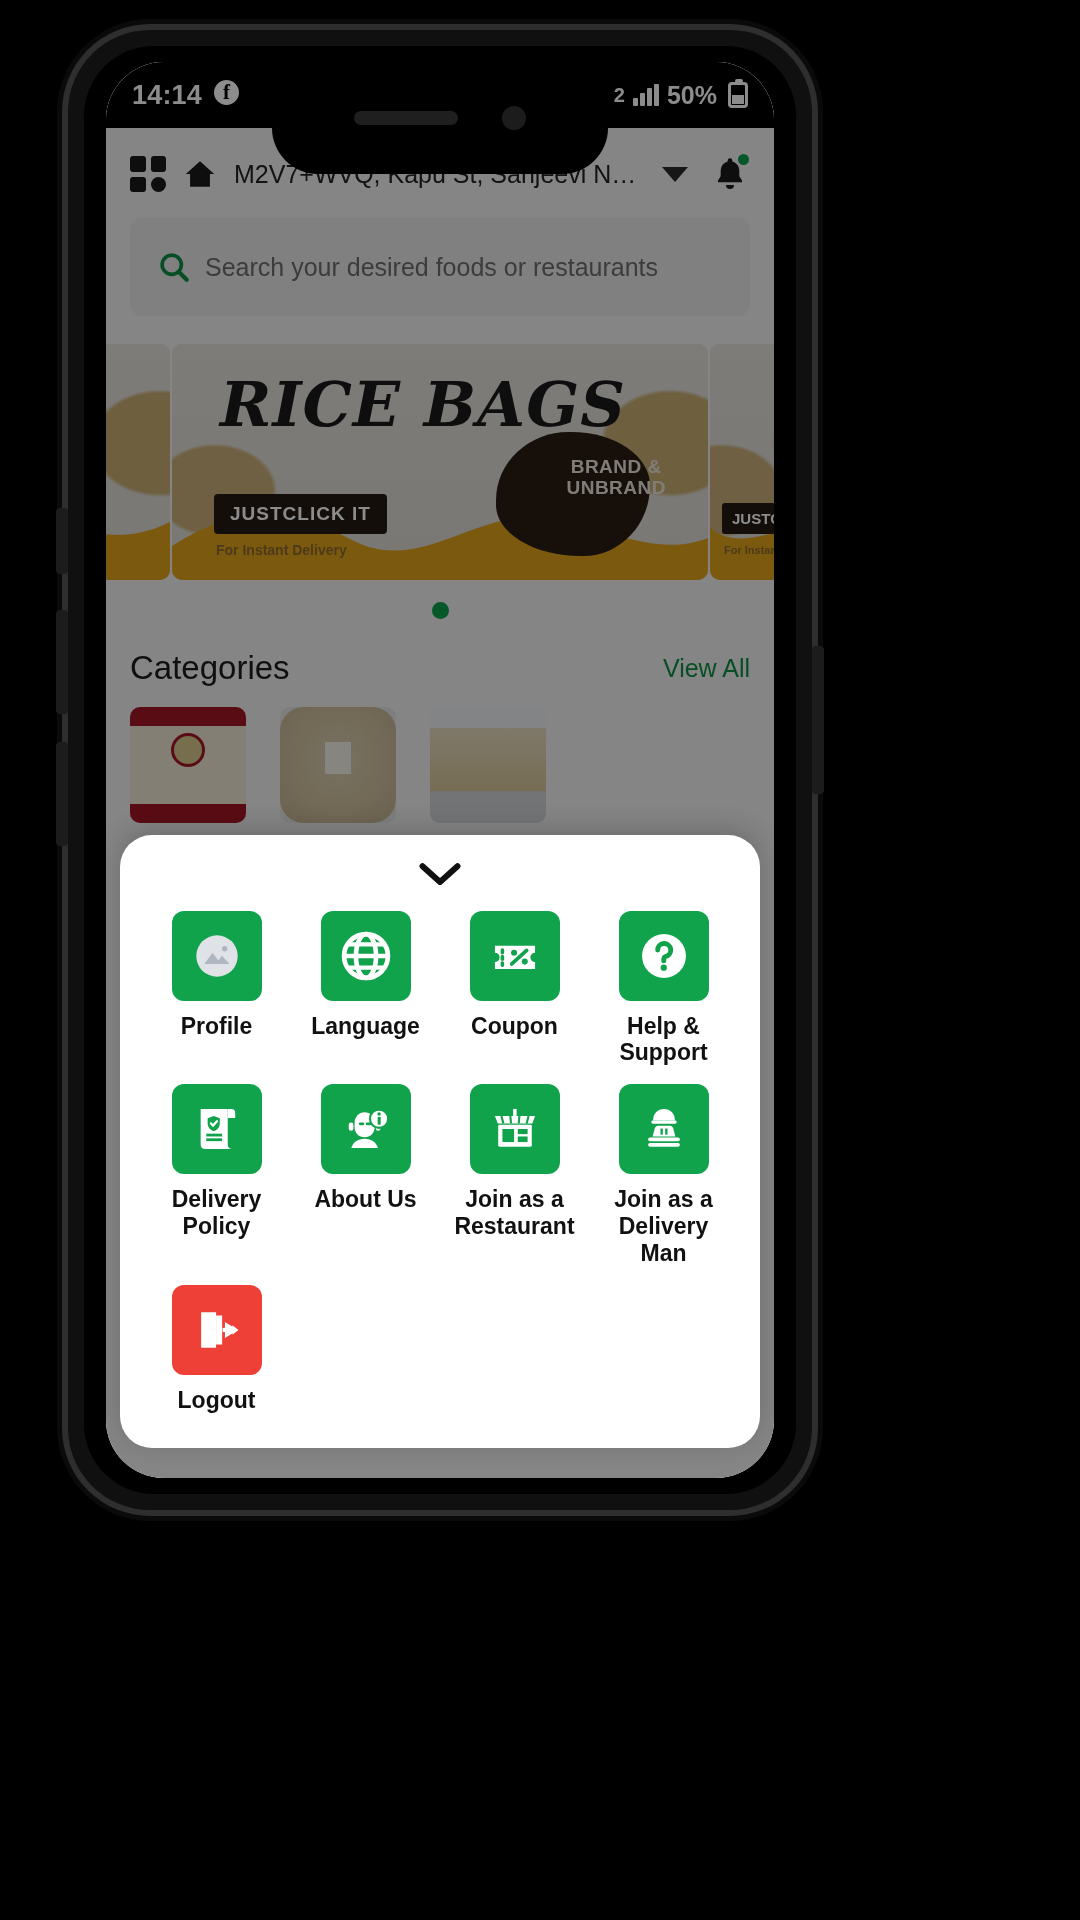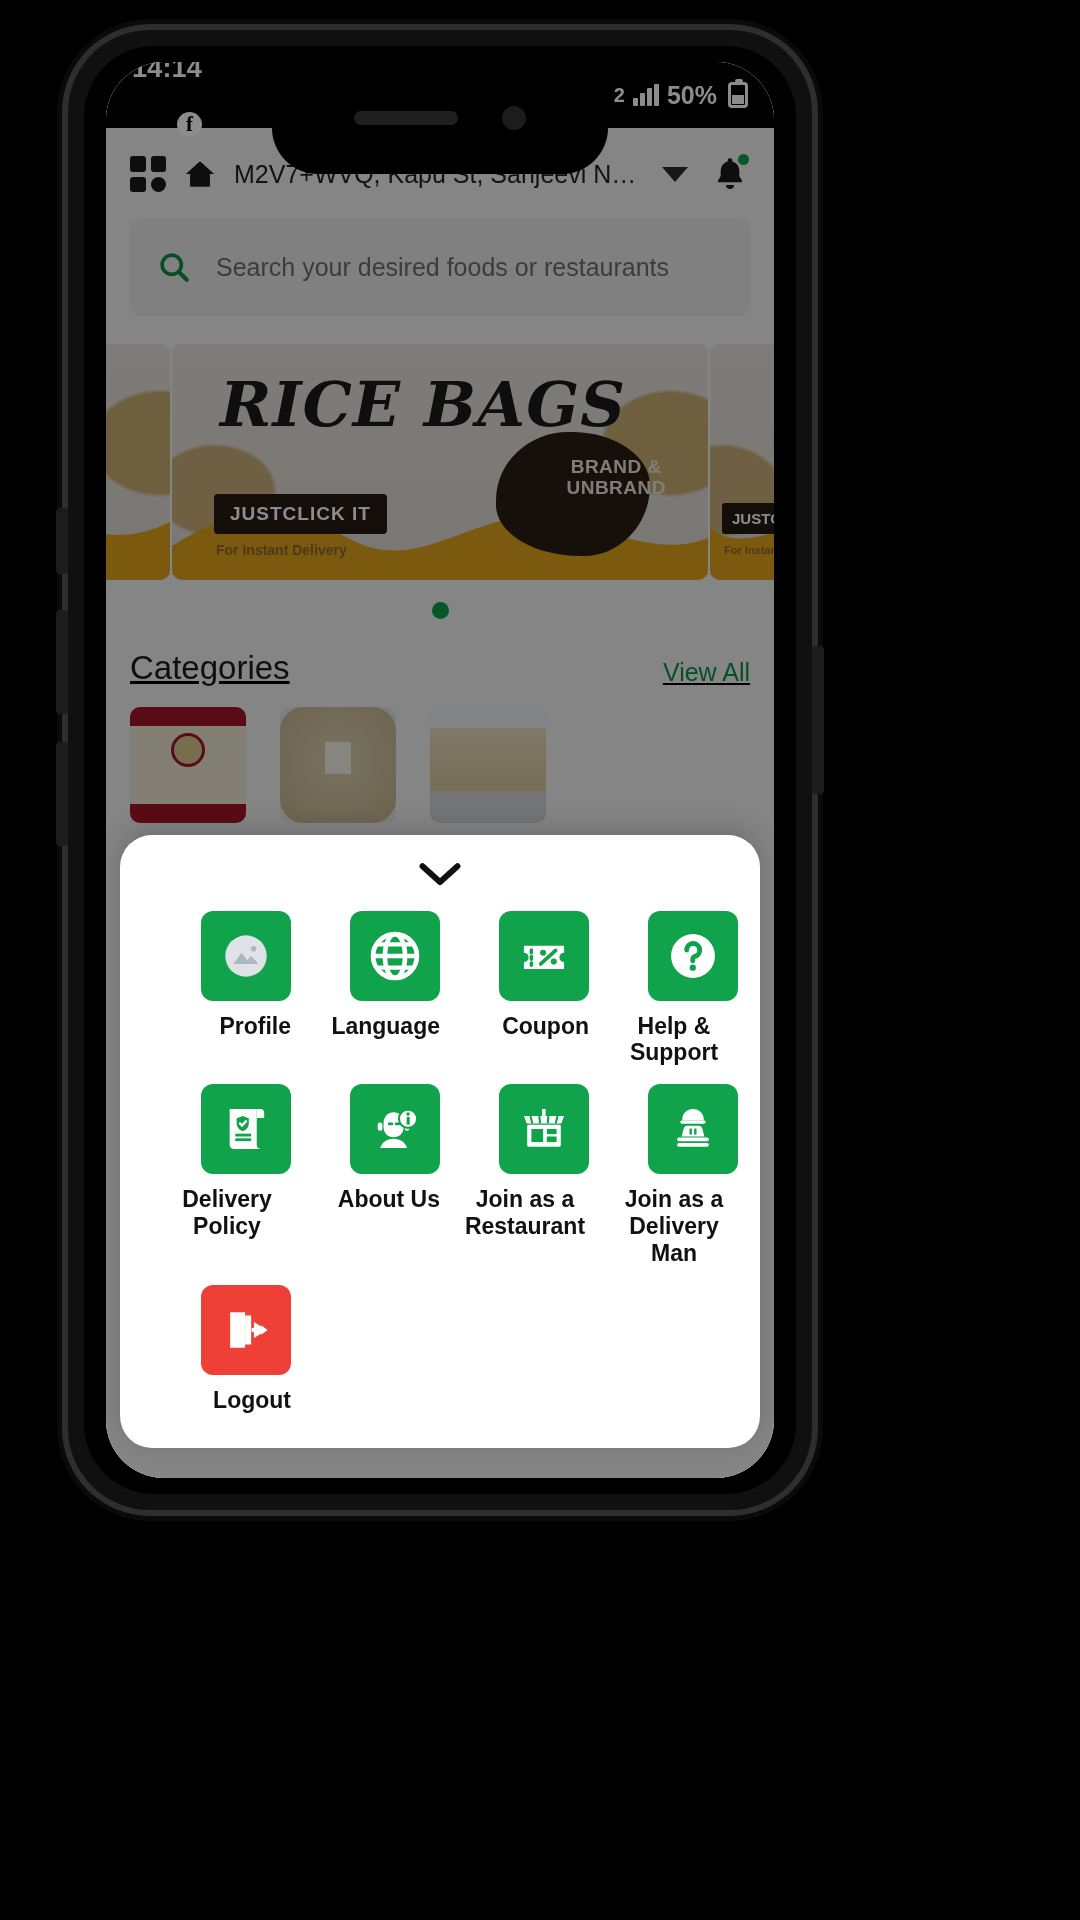--- a/index.html
+++ b/index.html
@@ -60,21 +60,21 @@
   
   .statusbar {
     position: relative;
     height: 66px;
     background: #000;
     display: flex; align-items: center;
     padding: 0 26px;
     color: #fff;
     z-index: 5;
   }
-  .sb-left { display: flex; align-items: flex-end; gap: 28px; flex-direction: column; }
+  .sb-left { display: flex; align-items: flex-start; gap: 12px; }
   .sb-time { font-size: 27px; font-weight: bold; letter-spacing: .2px; }
   .fb-icon {
     width: 25px; height: 25px; border-radius: 50%;
     background: #fff; color: #000;
     font-size: 21px; font-weight: bold;
     display: flex; align-items: center; justify-content: center;
     font-family: "Liberation Serif", serif;
   }
   .sb-right { margin-left: auto; display: flex; align-items: center; gap: 8px; font-size: 25px; font-weight: bold;}
   .sig-bars { display: flex; align-items: flex-end; gap: 2px; height: 22px; }
@@ -131,21 +131,21 @@
     background:#0DA04B; border: 2px solid #f2f2f2;
   }
 
   
   .search-bar {
     margin: 6px 24px 0 24px;
     height: 98px;
     background: #e9e9e9;
     border-radius: 12px;
     display: flex; align-items: center;
-    padding: 0 26px; gap: 24px;
+    padding: 0 26px; gap: 13px;
   }
   .search-ph { font-size: 25px; color: #6d6d6d; }
 
   
   .carousel { margin-top: 28px; position: relative; height: 236px; }
   .slide {
     position: absolute; top: 0; height: 236px;
     border-radius: 10px; overflow: hidden;
     background: #d8d5cd;
   }
@@ -194,23 +194,22 @@
     background:#241a13; color:#fff; font-size:15px; font-weight:bold;
     padding: 7px 10px; border-radius: 3px;
   }
   .mini-sub { position:absolute; bottom:24px; left:14px; color:#8a6a2e; font-size:11px; font-weight:bold;}
 
   .dots { text-align: center; margin-top: 22px; }
   .dot { display:inline-block; width: 17px; height: 17px; border-radius: 50%; background: #0DA04B; }
 
   
   .sec-head {
-    display:flex; align-items: flex-end; justify-content: space-between;
+    display:flex; align-items: center; justify-content: space-between;
     padding: 26px 24px 0 24px;
-    text-decoration: underline;
   }
   .sec-title { font-size: 33px; color: #1d1d1d; }
   .sec-link { font-size: 25px; color: #0E8E44; font-weight: 500; }
 
   
   .cats { display:flex; gap: 34px; padding: 20px 24px 0 24px; }
   .cat { width: 116px; text-align: center; }
   .cat-img {
     width: 116px; height: 116px; border-radius: 10px; overflow:hidden;
     background:#e6e6e6; position: relative;
@@ -248,21 +247,21 @@
   .sheet-handle {
     display:flex; align-items:center; justify-content:center;
     height: 48px; cursor: pointer;
   }
   .menu-grid {
     display: grid;
     grid-template-columns: repeat(4, 1fr);
     row-gap: 18px;
     padding: 12px 22px 0 22px;
   }
-  .menu-item { display:flex; flex-direction: column; align-items:flex-end; }
+  .menu-item { display:flex; flex-direction: column; align-items:center; }
   .tile {
     width: 90px; height: 90px; border-radius: 12px;
     background: #11A24C;
     display:flex; align-items:center; justify-content:center;
   }
   .tile.danger { background: #EE4036; }
   .menu-label {
     margin-top: 12px; font-size: 23px; color: #111;
     font-weight: bold; text-align: center; line-height: 1.17;
     max-width: 128px;

